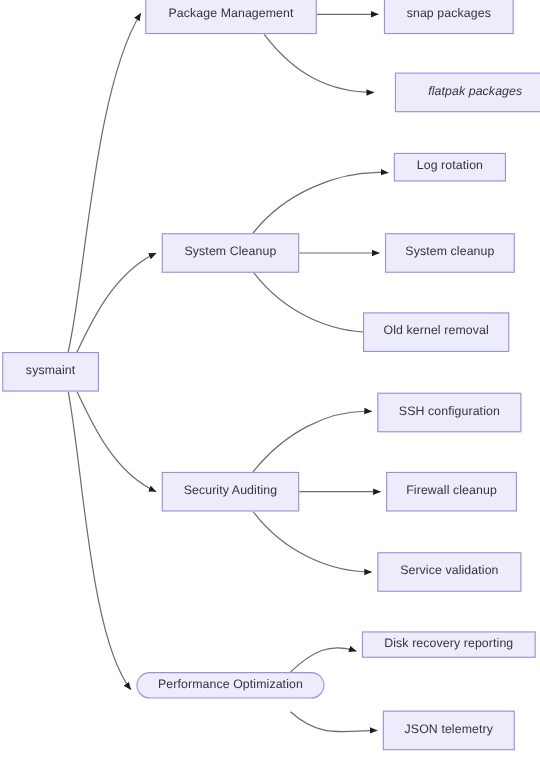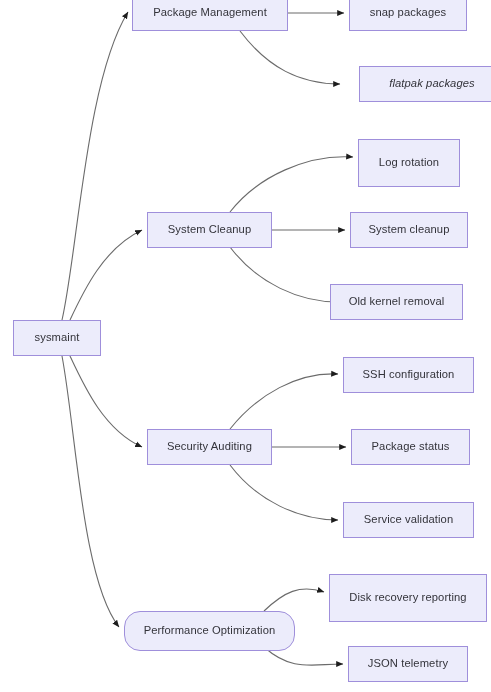--- a/index.html
+++ b/index.html
@@ -74,73 +74,73 @@
     <path class="edge-path" d="M 230,247 C 258,284 300,302 338,302" marker-end="url(#arrowhead)"></path>
 
     <path class="edge-path" d="M 230,429 C 258,394 298,372 338,374" marker-end="url(#arrowhead)"></path>
     <path class="edge-path" d="M 272,447 L 346,447" marker-end="url(#arrowhead)"></path>
     <path class="edge-path" d="M 230,465 C 258,502 300,520 338,520" marker-end="url(#arrowhead)"></path>
 
     <path class="edge-path" d="M 264,611 C 284,592 300,584 324,592" marker-end="url(#arrowhead)"></path>
     <path class="edge-path" d="M 264,647 C 292,672 312,664 343,664" marker-end="url(#arrowhead)"></path>
   </svg>
 
-  <div class="node" style="left:13px; top:320px; width:88px; height:36px;">
+  <div class="node" style="left:2px; top:320px; width:88px; height:36px;">
     <span class="node-label">sysmaint</span>
   </div>
 
   <div class="node" style="left:132px; top:-6px; width:156px; height:37px;">
     <span class="node-label">Package Management</span>
   </div>
 
   <div class="node" style="left:147px; top:212px; width:125px; height:36px;">
     <span class="node-label">System Cleanup</span>
   </div>
 
   <div class="node" style="left:147px; top:429px; width:125px; height:36px;">
     <span class="node-label">Security Auditing</span>
   </div>
 
-  <div class="node" style="left:124px; top:611px; width:171px; height:40px;border-radius:16px;">
+  <div class="node" style="left:124px; top:611px; width:171px; height:24px;border-radius:16px;">
     <span class="node-label">Performance Optimization</span>
   </div>
 
   <div class="node" style="left:349px; top:-6px; width:118px; height:37px;">
     <span class="node-label">snap packages</span>
   </div>
 
   <div class="node" style="left:359px; top:66px; width:146px; height:36px;font-style:italic;">
     <span class="node-label">flatpak packages</span>
   </div>
 
-  <div class="node" style="left:358px; top:139px; width:102px; height:48px;">
+  <div class="node" style="left:358px; top:139px; width:102px; height:26px;">
     <span class="node-label">Log rotation</span>
   </div>
 
   <div class="node" style="left:350px; top:212px; width:118px; height:36px;">
     <span class="node-label">System cleanup</span>
   </div>
 
   <div class="node" style="left:330px; top:284px; width:133px; height:36px;">
     <span class="node-label">Old kernel removal</span>
   </div>
 
   <div class="node" style="left:343px; top:357px; width:131px; height:36px;">
     <span class="node-label">SSH configuration</span>
   </div>
 
   <div class="node" style="left:351px; top:429px; width:119px; height:36px;">
-    <span class="node-label">Package status</span>
+    <span class="node-label">Firewall cleanup</span>
   </div>
 
   <div class="node" style="left:343px; top:502px; width:131px; height:36px;justify-content:center;">
     <span class="node-label">Service validation</span>
   </div>
 
-  <div class="node" style="left:329px; top:574px; width:158px; height:48px;">
+  <div class="node" style="left:329px; top:574px; width:158px; height:24px;">
     <span class="node-label">Disk recovery reporting</span>
   </div>
 
   <div class="node" style="left:348px; top:646px; width:120px; height:36px;justify-content:center;">
     <span class="node-label">JSON telemetry</span>
   </div>
 
 </div>
 
 </body></html>

